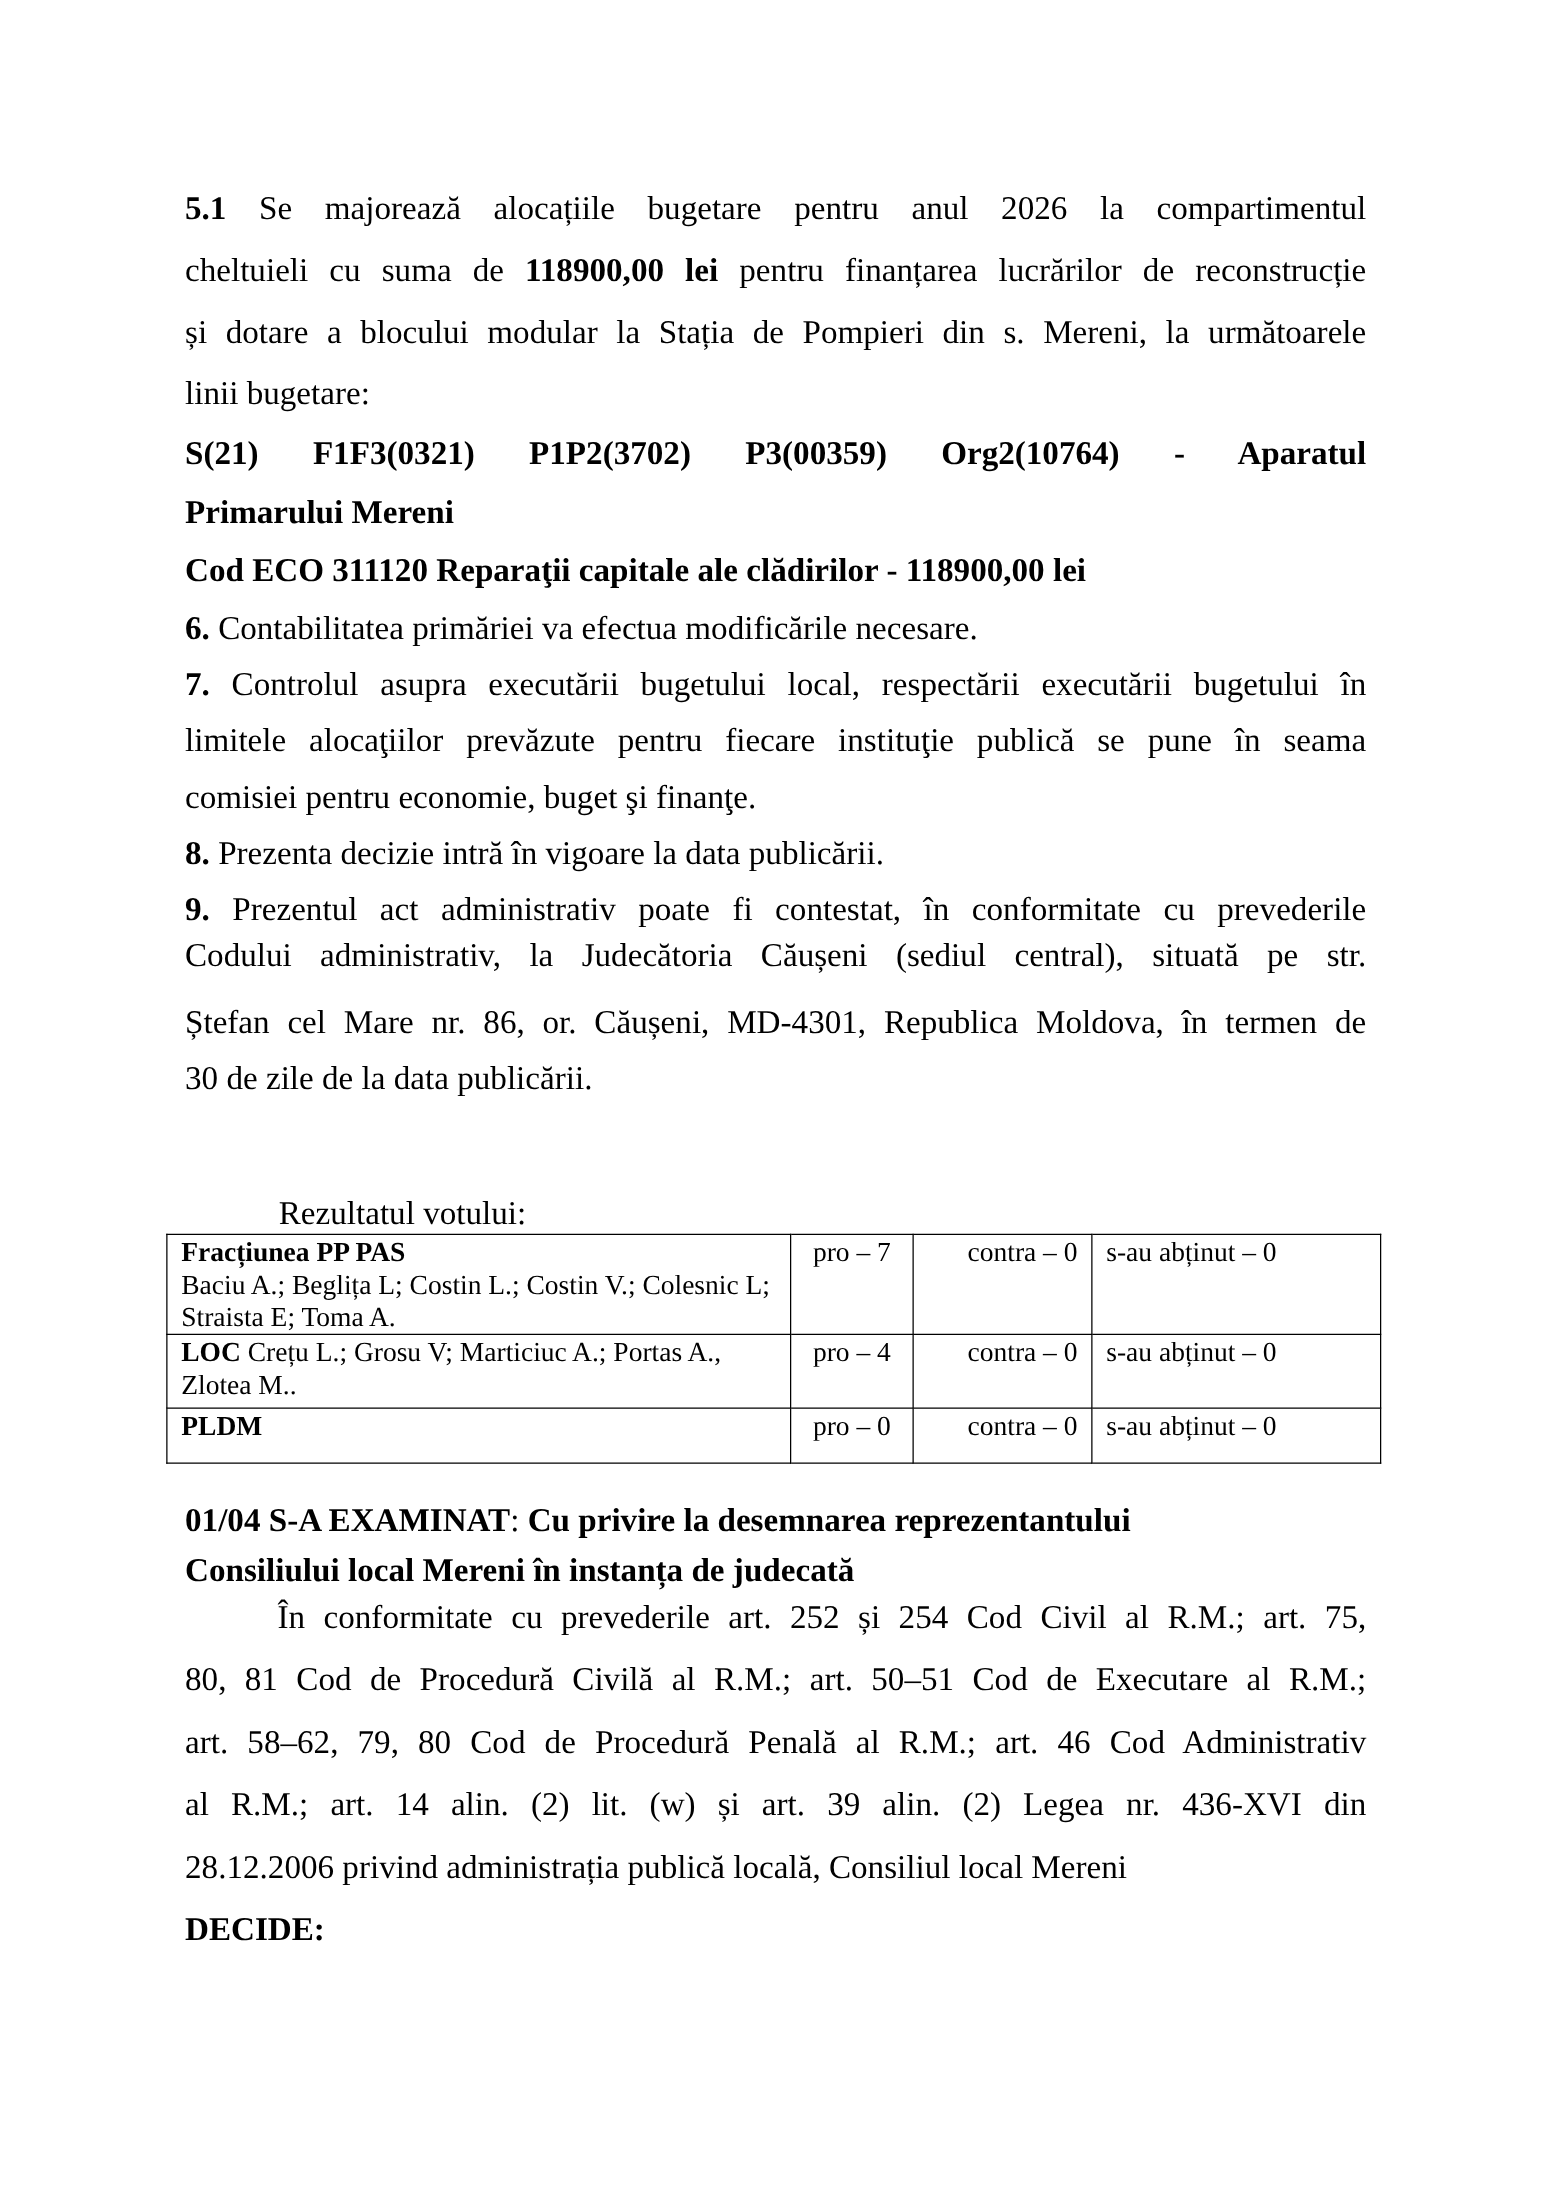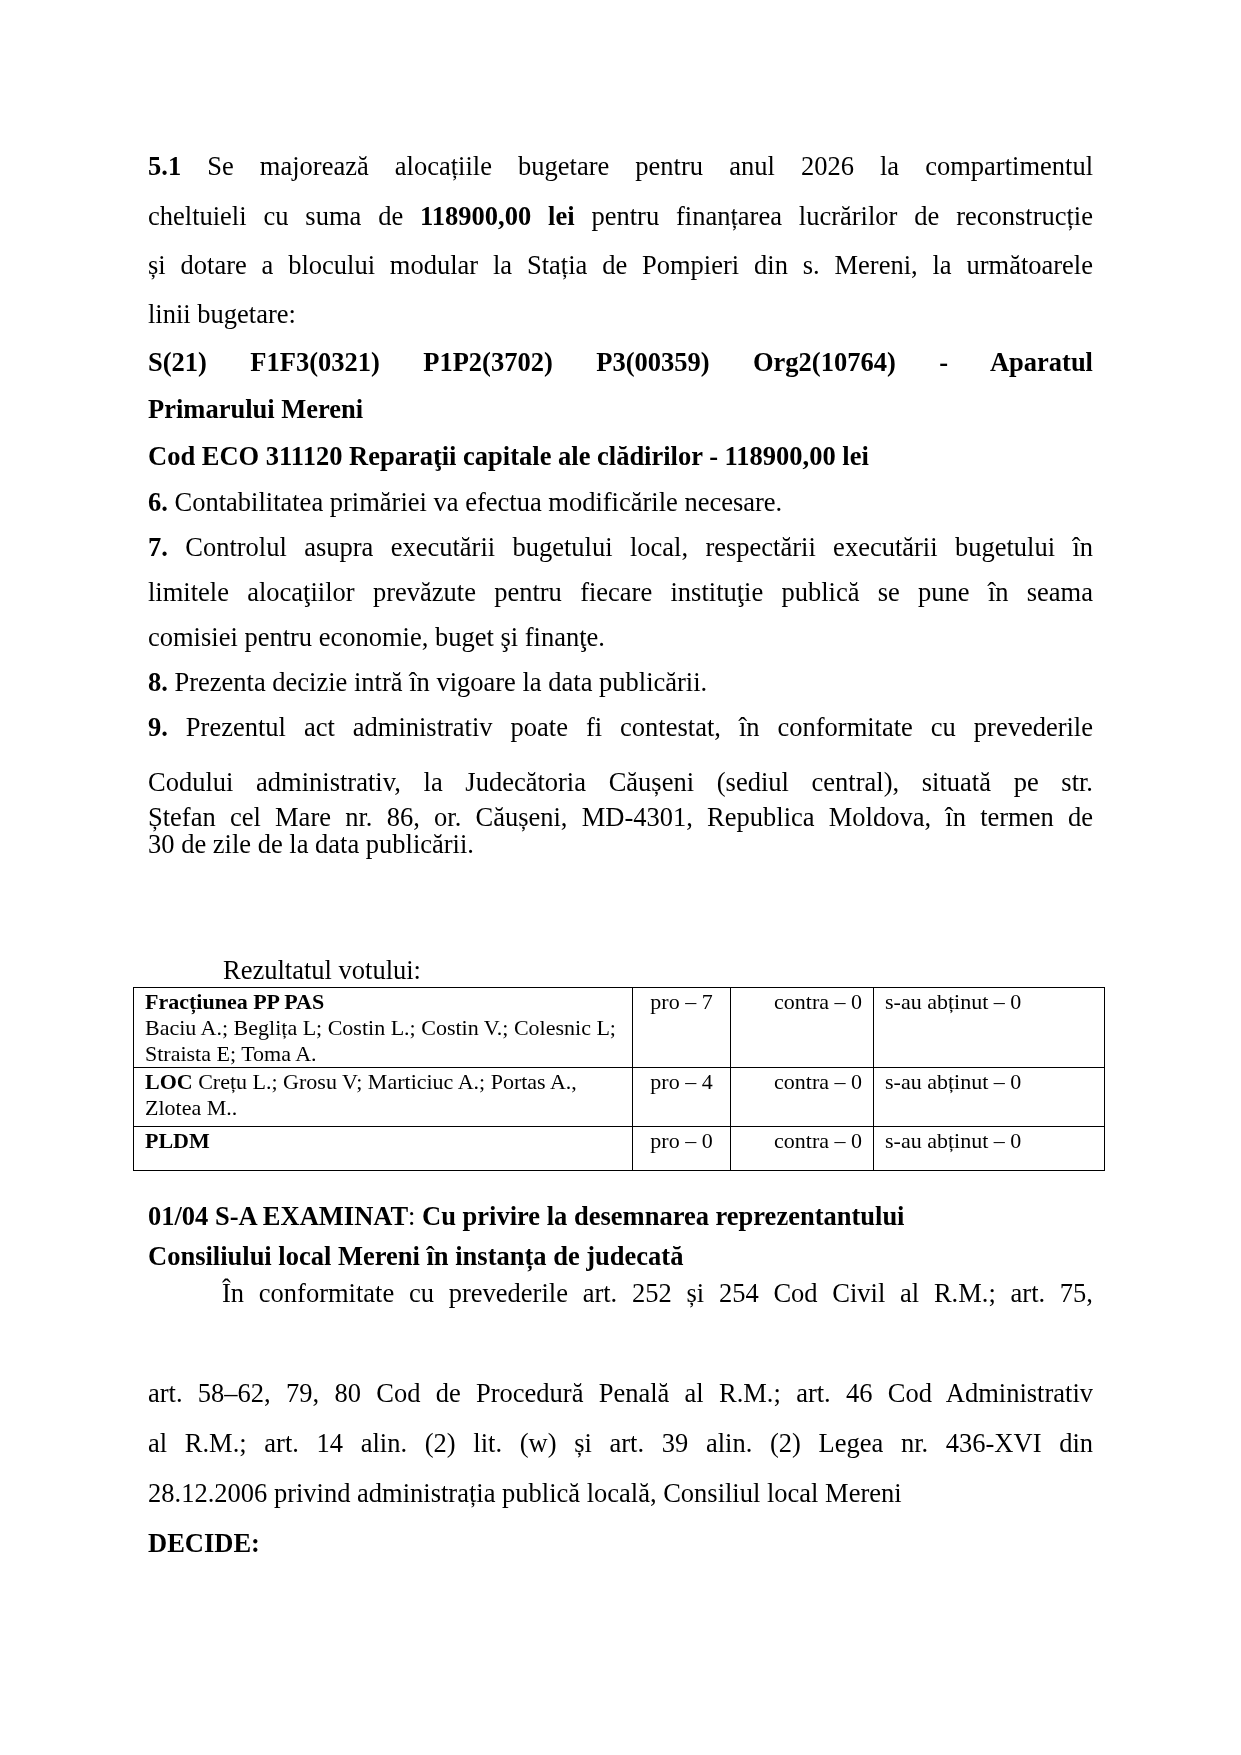--- a/index.html
+++ b/index.html
@@ -35,23 +35,23 @@
 
   <div class="line" style="top:486px"><span class="b">6.</span><span> Contabilitatea primăriei va efectua modificările necesare.</span></div>
 
   <div class="line just" style="top:531px"><span class="b">7.</span><span> Controlul asupra executării bugetului local, respectării executării bugetului în</span></div>
   <div class="line just" style="top:576px">limitele alocaţiilor prevăzute pentru fiecare instituţie publică se pune în seama</div>
   <div class="line" style="top:621px">comisiei pentru economie, buget şi finanţe.</div>
 
   <div class="line" style="top:666px"><span class="b">8.</span><span> Prezenta decizie intră în vigoare la data publicării.</span></div>
 
   <div class="line just" style="top:711px"><span class="b">9.</span><span> Prezentul act administrativ poate fi contestat, în conformitate cu prevederile</span></div>
-  <div class="line just" style="top:766px">Codului administrativ, la Judecătoria Căușeni (sediul central), situată pe str.</div>
+  <div class="line just" style="top:748px">Codului administrativ, la Judecătoria Căușeni (sediul central), situată pe str.</div>
   <div class="line just" style="top:801px">Ștefan cel Mare nr. 86, or. Căușeni, MD-4301, Republica Moldova, în termen de</div>
-  <div class="line" style="top:828px">30 de zile de la data publicării.</div>
+  <div class="line" style="top:846px">30 de zile de la data publicării.</div>
 
   <div class="vote-title">Rezultatul votului:</div>
   <table class="votes">
     <tbody>
         <tr style="height:79px">
       <td class="c-names"><span class="b">Fracțiunea PP PAS</span><br><span>Baciu A.; Beglița L; Costin L.; Costin V.; Colesnic L; Straista E; Toma A.</span></td>
       <td class="c-pro">pro – 7</td>
       <td class="c-contra">contra – 0</td>
       <td class="c-abt">s-au abținut – 0</td>
     </tr>
@@ -67,18 +67,19 @@
       <td class="c-contra">contra – 0</td>
       <td class="c-abt">s-au abținut – 0</td>
     </tr>
   </tbody>
     </table>
 
   <div class="line" style="top:1200px"><span class="b">01/04 S-A EXAMINAT</span><span>: </span><span class="b">Cu privire la desemnarea reprezentantului</span></div>
   <div class="line b" style="top:1240px">Consiliului local Mereni în instanța de judecată</div>
 
   <div class="line just" style="top:1277px; left:222px; width:871px;">În conformitate cu prevederile art. 252 și 254 Cod Civil al R.M.; art. 75,</div>
+  <div class="line just" style="top:1327px">80, 81 Cod de Procedură Civilă al R.M.; art. 50–51 Cod de Executare al R.M.;</div>
   <div class="line just" style="top:1377px">art. 58–62, 79, 80 Cod de Procedură Penală al R.M.; art. 46 Cod Administrativ</div>
   <div class="line just" style="top:1427px">al R.M.; art. 14 alin. (2) lit. (w) și art. 39 alin. (2) Legea nr. 436-XVI din</div>
   <div class="line" style="top:1477px">28.12.2006 privind administrația publică locală, Consiliul local Mereni</div>
 
   <div class="line b center" style="top:1527px">DECIDE:</div>
 </div>
 
 </body></html>

